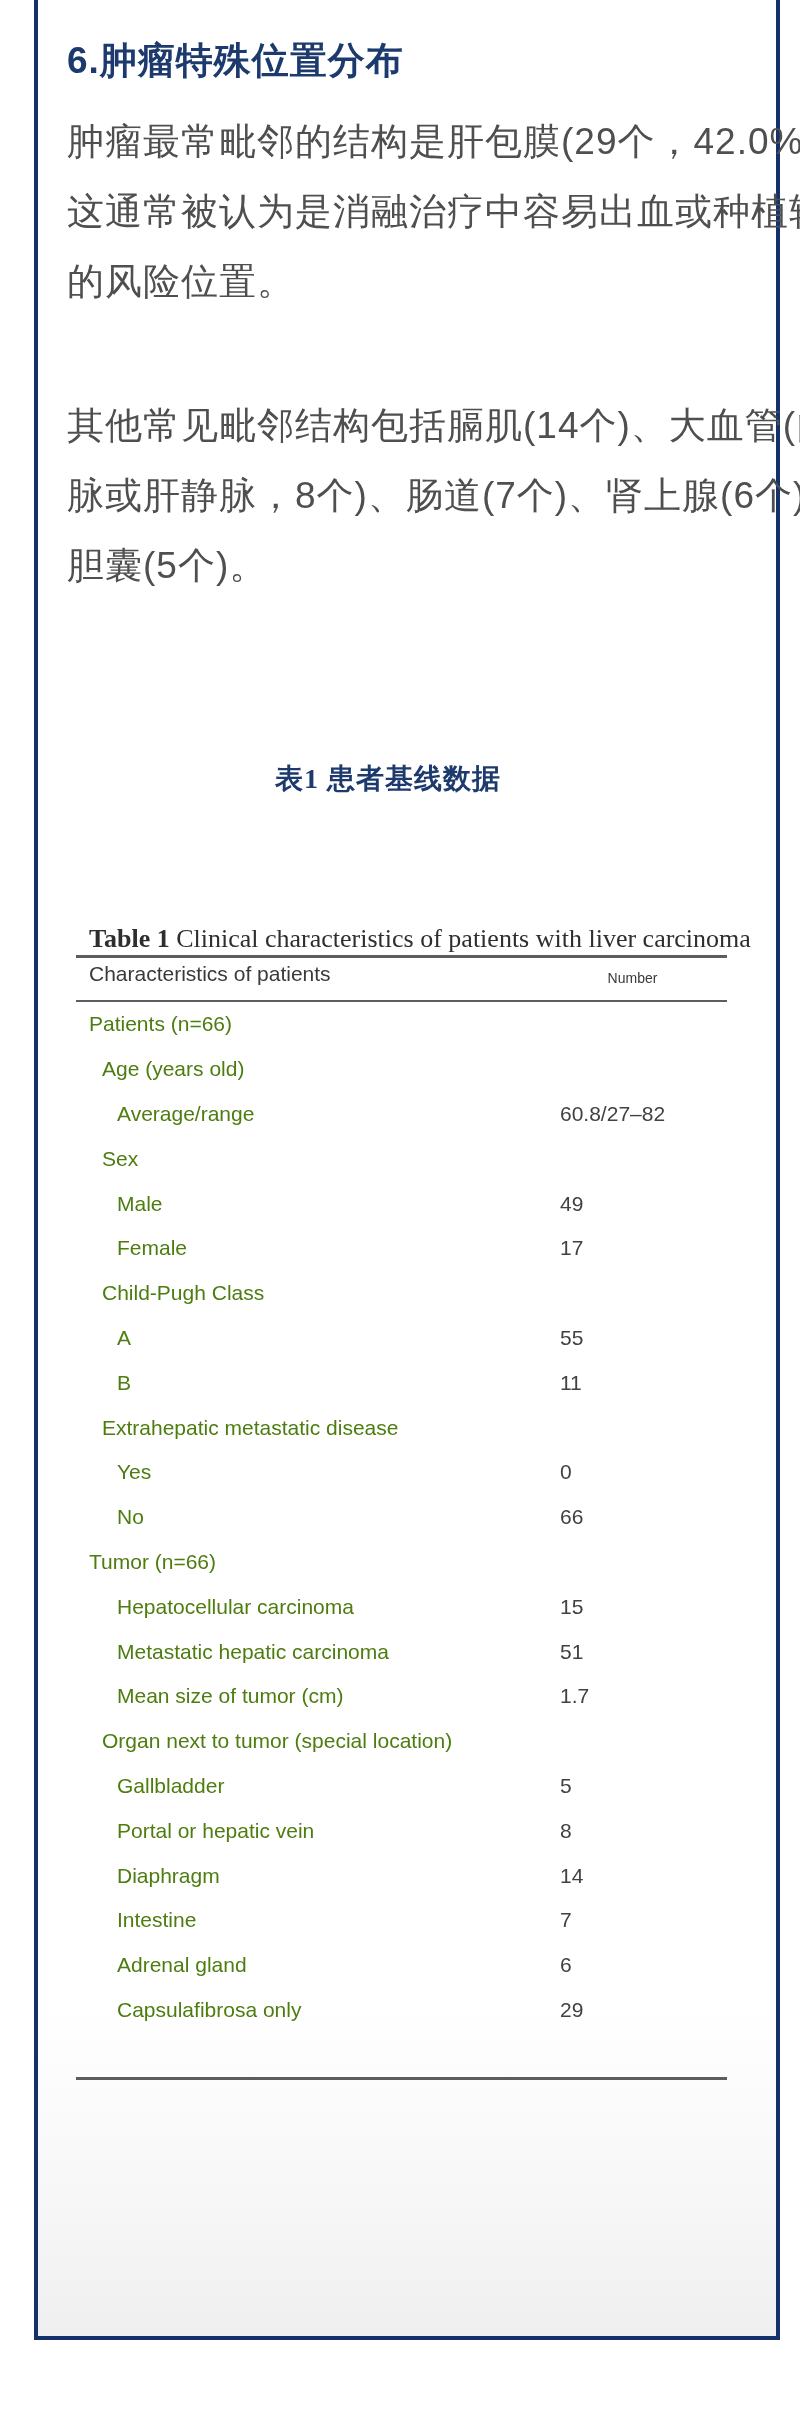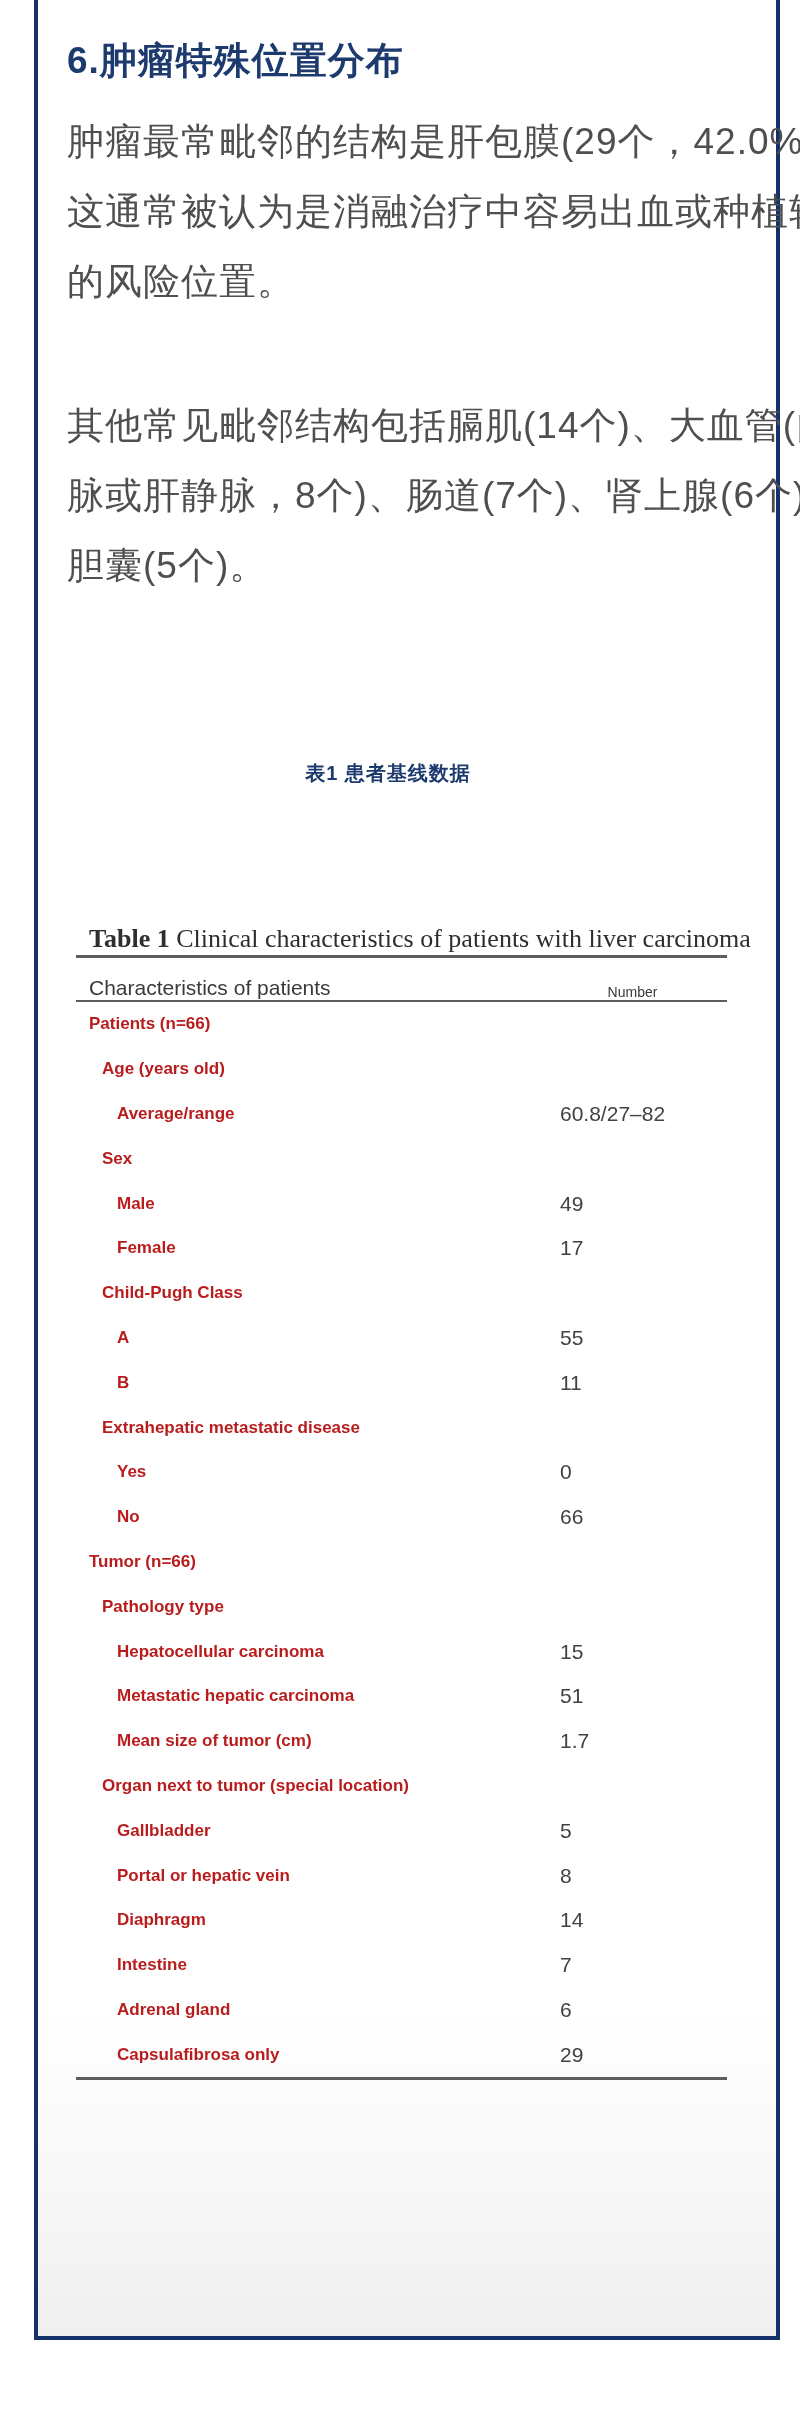--- a/index.html
+++ b/index.html
@@ -13,37 +13,37 @@
 
   .heading{position:absolute;left:63px;top:36px;font-size:37px;font-weight:bold;color:#1d3a6e;letter-spacing:1px;white-space:nowrap;}
 
   .para{position:absolute;left:63px;color:#4f4f4f;font-size:37px;}
   .para .zh-line{line-height:70px;white-space:nowrap;letter-spacing:1px;}
   #p1{top:107px;}
   #p2{top:391px;}
   #p3{top:597px;}
 
   .tbl-caption{position:absolute;left:30px;top:760px;width:708px;text-align:center;
-               font-size:20px;font-weight:bold;color:#1d3a6e;letter-spacing:1px;}
+               font-size:28px;font-weight:bold;color:#1d3a6e;letter-spacing:1px;font-family:Liberation Serif, serif;}
 
   
   .tfig{position:absolute;left:72px;top:920px;width:651px;color:#3f3f3f;}
   .t-title{position:absolute;left:13px;top:4px;font-family:"Liberation Serif","DejaVu Serif",serif;
            font-size:26px;color:#2e2e2e;white-space:nowrap;}
   .t-title .tt-bold{font-weight:bold;}
   .rule{position:absolute;left:0;width:651px;background:#5d5d5d;}
   .rule-top{top:35px;height:3px;}
   .rule-mid{top:80px;height:2px;}
   .rule-bottom{top:1157px;height:3px;}
-  .t-header{position:absolute;left:0;top:42px;width:651px;height:38px;display:flex;align-items:flex-end;}
+  .t-header{position:absolute;left:0;top:42px;width:651px;height:38px;display:flex;align-items:flex-start;}
   .t-header .th-label{padding-left:13px;font-size:21px;color:#3a3a3a;flex:1;}
   .t-header .th-num{width:145px;margin-right:22px;text-align:center;font-size:14px;color:#3a3a3a;margin-top:8px;}
   .t-rows{position:absolute;left:0;top:82px;width:651px;}
   .trow{display:flex;align-items:center;height:44.8px;}
-  .trow .tlabel{flex:1;font-size:17px;color:#b91c1c;white-space:nowrap;font-weight:bold;}
+  .trow .tlabel{flex:1;font-size:21px;color:#4d7c0f;white-space:nowrap;}
   .trow .tvalue{width:145px;margin-right:22px;font-size:21px;color:#414141;}
   .ind0 .tlabel{padding-left:13px;}
   .ind1 .tlabel{padding-left:26px;}
   .ind2 .tlabel{padding-left:41px;}
 </style>
 </head>
 <body>
 
 <div class="page">
 
@@ -122,24 +122,20 @@
           <span class="tvalue">0</span>
         </div>
         <div class="trow ind2">
           <span class="tlabel">No</span>
           <span class="tvalue">66</span>
         </div>
         <div class="trow ind0">
           <span class="tlabel">Tumor (n=66)</span>
           <span class="tvalue"></span>
         </div>
-        <div class="trow ind1">
-          <span class="tlabel">Pathology type</span>
-          <span class="tvalue"></span>
-        </div>
         <div class="trow ind2">
           <span class="tlabel">Hepatocellular carcinoma</span>
           <span class="tvalue">15</span>
         </div>
         <div class="trow ind2">
           <span class="tlabel">Metastatic hepatic carcinoma</span>
           <span class="tvalue">51</span>
         </div>
         <div class="trow ind2">
           <span class="tlabel">Mean size of tumor (cm)</span>

